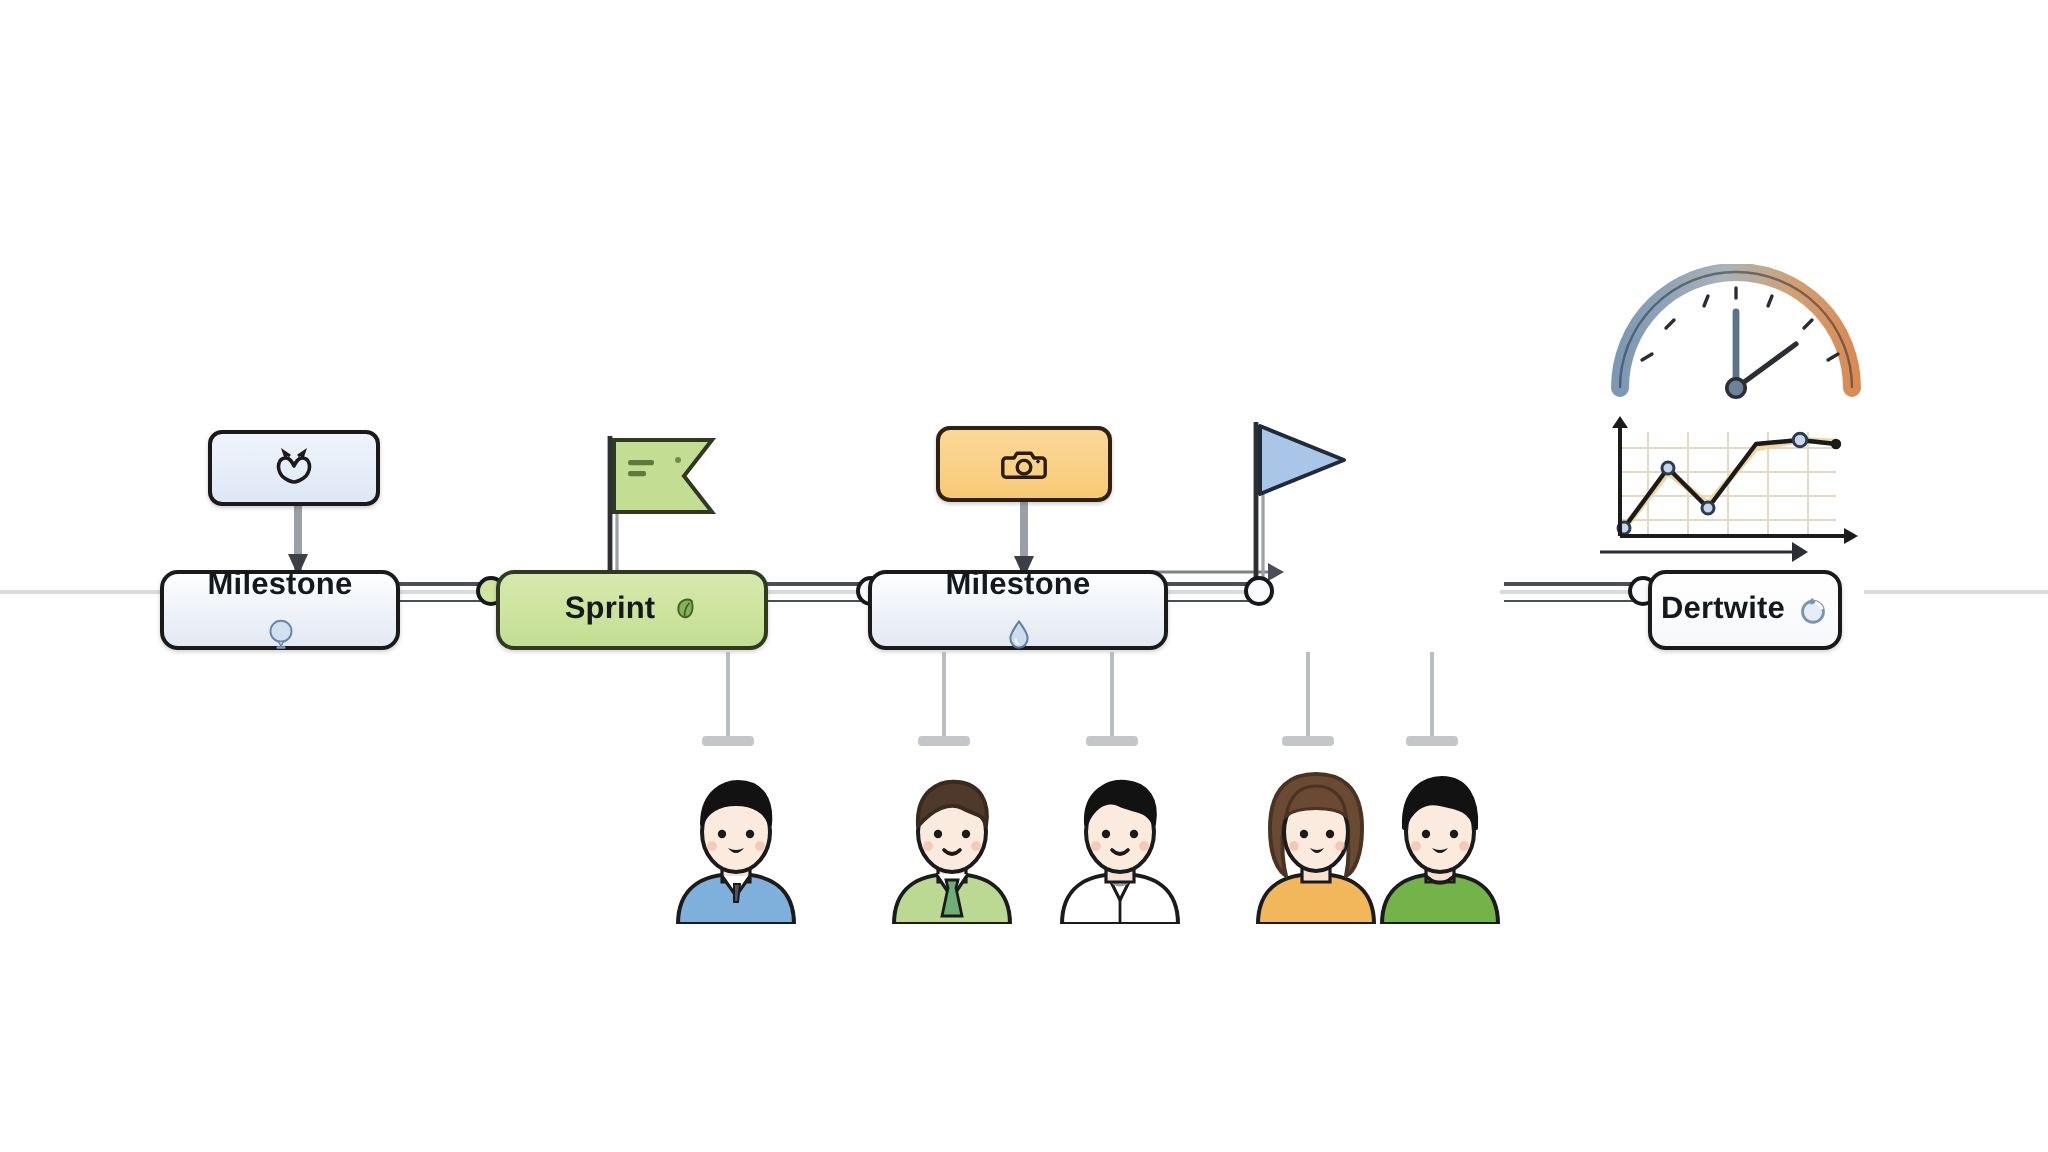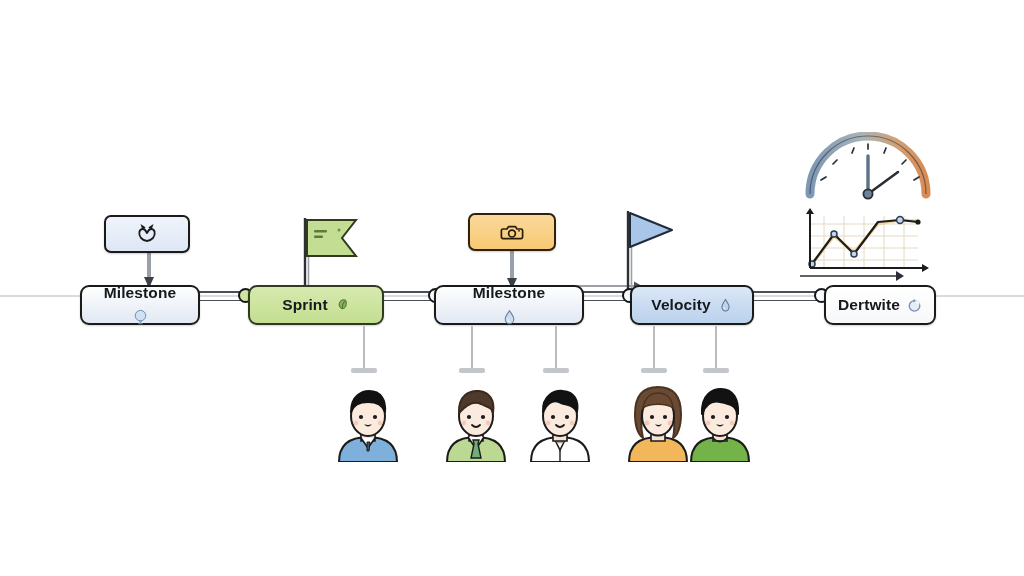--- a/index.html
+++ b/index.html
@@ -167,31 +167,24 @@
   <div class="node blue" style="left:434px;top:285px;width:150px;">
     <span class="lbl">Milestone</span>
     <svg class="nodeicon" viewBox="0 0 16 18">
       <path d="M8 1.8 C10.6 5.4 12.6 8 12.6 10.6 C12.6 13.6 10.5 15.8 8 15.8 C5.5 15.8 3.4 13.6 3.4 10.6 C3.4 8 5.4 5.4 8 1.8 Z" fill="#cbdcee" stroke="#54769c" stroke-width="1.1"></path>
       <path d="M6.2 10.8 C6.2 12.4 7 13.6 8.1 13.9" fill="none" stroke="#ffffff" stroke-width="1.1" opacity=".85"></path>
     </svg>
   </div>
 
   <div class="knob w" style="left:622px;"></div>
 
-  <div class="node steel" style="left:630px;top:285px;width:124px;">
-    <span class="lbl">Velocity</span>
-    <svg class="nodeicon" viewBox="0 0 16 18">
-      <path d="M8 2.6 C10.2 5.8 11.8 8 11.8 10.3 C11.8 13 10 14.9 8 14.9 C6 14.9 4.2 13 4.2 10.3 C4.2 8 5.8 5.8 8 2.6 Z" fill="#bcd2ec" stroke="#4d6b90" stroke-width="1.1"></path>
-      <path d="M6.5 10.5 C6.5 12 7.2 13 8.1 13.2" fill="none" stroke="#ffffff" stroke-width="1" opacity=".85"></path>
-    </svg>
-  </div>
 
   <div class="knob w" style="left:814px;"></div>
 
-  <div class="node white" style="left:824px;top:285px;width:112px;">
+  <div class="node white" style="left:824px;top:285px;width:97px;">
     <span class="lbl">Dertwite</span>
     <svg class="nodeicon" viewBox="0 0 16 18">
       <circle cx="8" cy="9.4" r="5.6" fill="#e4edf7" stroke="#6f8dad" stroke-width="1.5"></circle>
       <path d="M8 4.2 A5.2 5.2 0 0 1 12.8 8" fill="none" stroke="#ffffff" stroke-width="1.6"></path>
       <path d="M7.2 2.4 L8.6 4.2 L6.6 5" fill="none" stroke="#6f8dad" stroke-width="1.3" stroke-linejoin="round"></path>
     </svg>
   </div>
 
   <div class="pstem" style="left:363px;top:326px;height:44px;"></div>
   <div class="pfoot" style="left:351px;top:368px;"></div>

